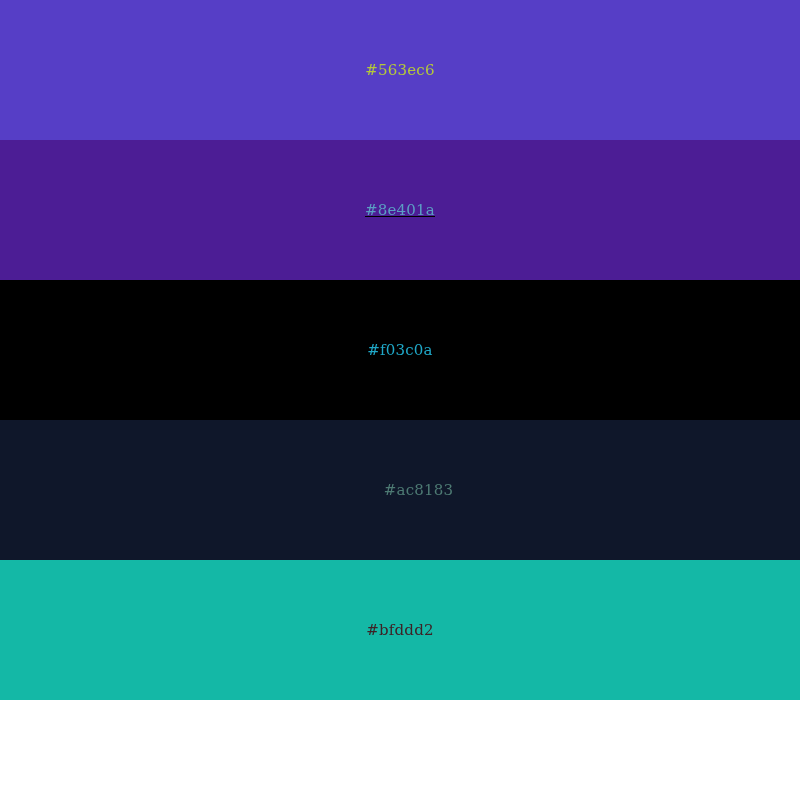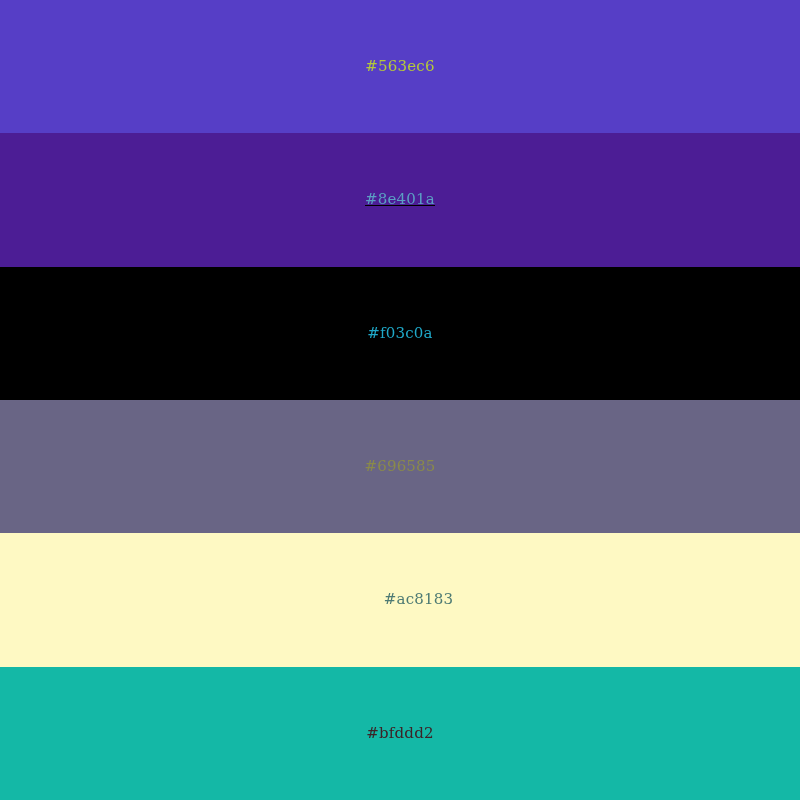--- a/index.html
+++ b/index.html
@@ -9,21 +9,21 @@
     width: 800px;
     height: 800px;
     overflow: hidden;
   }
   body {
     font-family: "DejaVu Serif", "Liberation Serif", serif;
     background: #ffffff;
   }
   #swatch-stack {
     width: 800px;
-    height: 800px;
+    height: 700px;
     display: flex;
     flex-direction: column;
   }
   .swatch-band {
     flex: 1 1 0;
     display: flex;
     align-items: center;
     justify-content: center;
     position: relative;
   }
@@ -47,25 +47,22 @@
   </div>
 
   <div class="swatch-band" style="background-color: #4c1d95; text-decoration: underline;">
     <span class="swatch-label" style="color: rgb(91, 159, 196);">#8e401a</span>
   </div>
 
   <div class="swatch-band" style="background-color: #000000;">
     <span class="swatch-label" style="color: rgb(31, 168, 200);">#f03c0a</span>
   </div>
 
-  <div class="swatch-band" style="background-color: rgb(105, 101, 133);">
-    <span class="swatch-label" style="color: rgb(138, 138, 74);">#696585</span>
-  </div>
 
-  <div class="swatch-band" style="background-color: #fef9c3; padding-left: 37px;">
+  <div class="swatch-band" style="background-color: #0f172a; padding-left: 37px;">
     <span class="swatch-label" style="color: rgb(77, 122, 115);">#ac8183</span>
   </div>
 
   <div class="swatch-band" style="background-color: #14b8a6;">
     <span class="swatch-label" style="color: rgb(61, 34, 38);">#bfddd2</span>
   </div>
 
 </div>
 
 </body></html>

